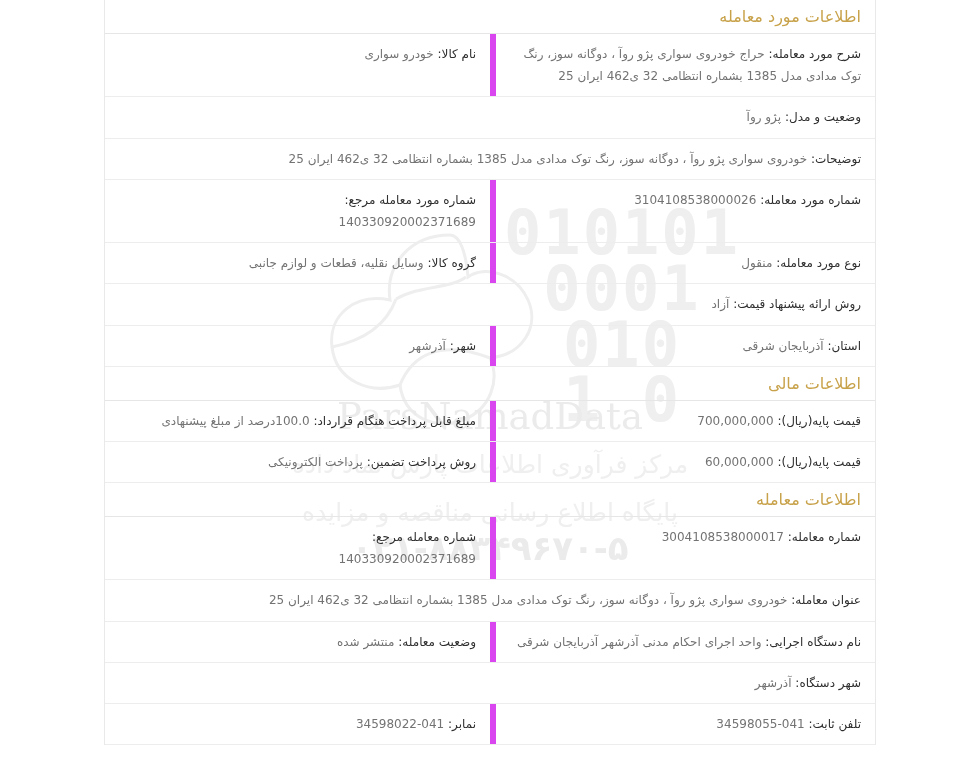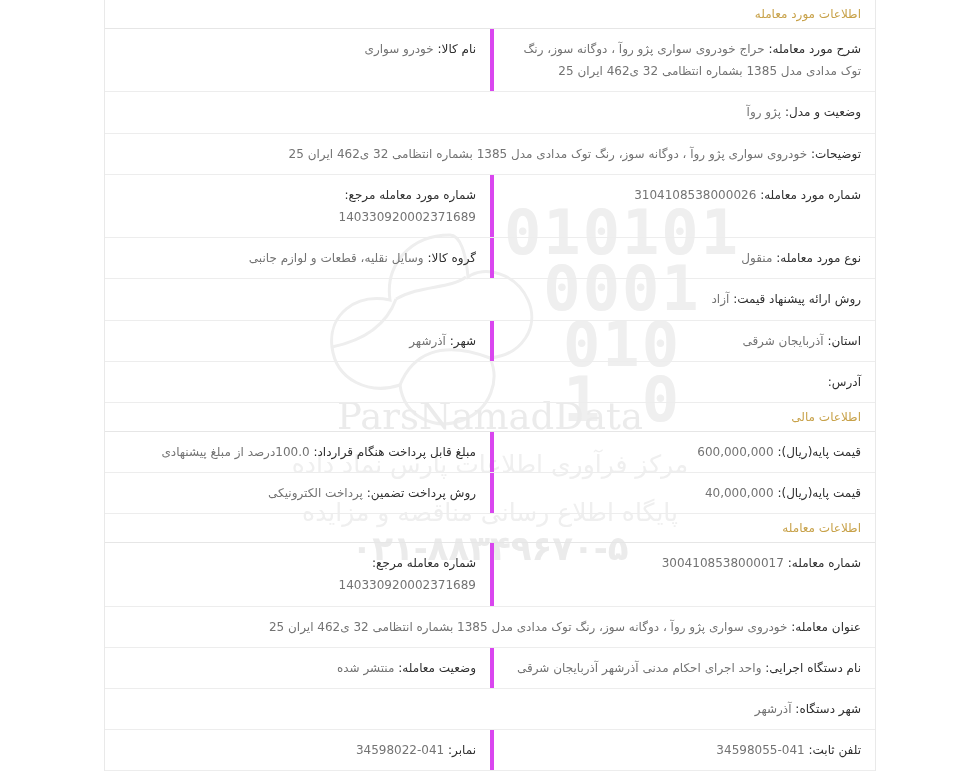--- a/index.html
+++ b/index.html
@@ -93,42 +93,42 @@
   }
 
   
   .content {
     position: relative;
     z-index: 1;
     width: 980px;
   }
   .section-head {
     color: #c8a24a;
-    font-size: 12px;
+    font-size: 16px;
     padding: 7px 14px 7px 14px;
     border-bottom: 1px solid #e6e6e6;
     text-align: right;
     background: transparent;
   }
   .row {
     display: flex;
     width: 100%;
     border-bottom: 1px solid #ededed;
     box-sizing: border-box;
   }
   .cell {
     padding: 9px 14px;
     box-sizing: border-box;
     text-align: right;
     line-height: 1.85;
     color: #3a3a3a;
   }
   .cell.half { width: 50%; }
   .cell.full { width: 100%; }
-  .cell.sep { border-left: 4px solid #d946ef; }
+  .cell.sep { border-left: 6px solid #d946ef; }
   .lbl {
     font-weight: normal;
     color: #2f2f2f;
   }
   .val { color: #737373; }
   .rtlnum { unicode-bidi: plaintext; }
   .block {
     border-left: 1px solid #e9e9e9;
     border-right: 1px solid #e9e9e9;
   }
@@ -223,44 +223,38 @@
         <div class="cell half sep">
           <span class="lbl">استان:</span>
           <span class="val">آذربایجان شرقی</span>
         </div>
         <div class="cell half">
           <span class="lbl">شهر:</span>
           <span class="val">آذرشهر</span>
         </div>
       </div>
 
-      <div class="row">
-        <div class="cell full">
-          <span class="lbl">آدرس:</span>
-          <span class="val"></span>
-        </div>
-      </div>
 
       <div class="section-head">اطلاعات مالی</div>
 
       <div class="row">
         <div class="cell half sep">
           <span class="lbl">قیمت پایه(ریال):</span>
-          <span class="val rtlnum">600,000,000</span>
+          <span class="val rtlnum">700,000,000</span>
         </div>
         <div class="cell half">
           <span class="lbl">مبلغ قابل پرداخت هنگام قرارداد:</span>
           <span class="val">100.0درصد از مبلغ پیشنهادی</span>
         </div>
       </div>
 
       <div class="row">
         <div class="cell half sep">
           <span class="lbl">قیمت پایه(ریال):</span>
-          <span class="val rtlnum">40,000,000</span>
+          <span class="val rtlnum">60,000,000</span>
         </div>
         <div class="cell half">
           <span class="lbl">روش پرداخت تضمین:</span>
           <span class="val">پرداخت الکترونیکی</span>
         </div>
       </div>
 
       <div class="section-head">اطلاعات معامله</div>
 
       <div class="row">

